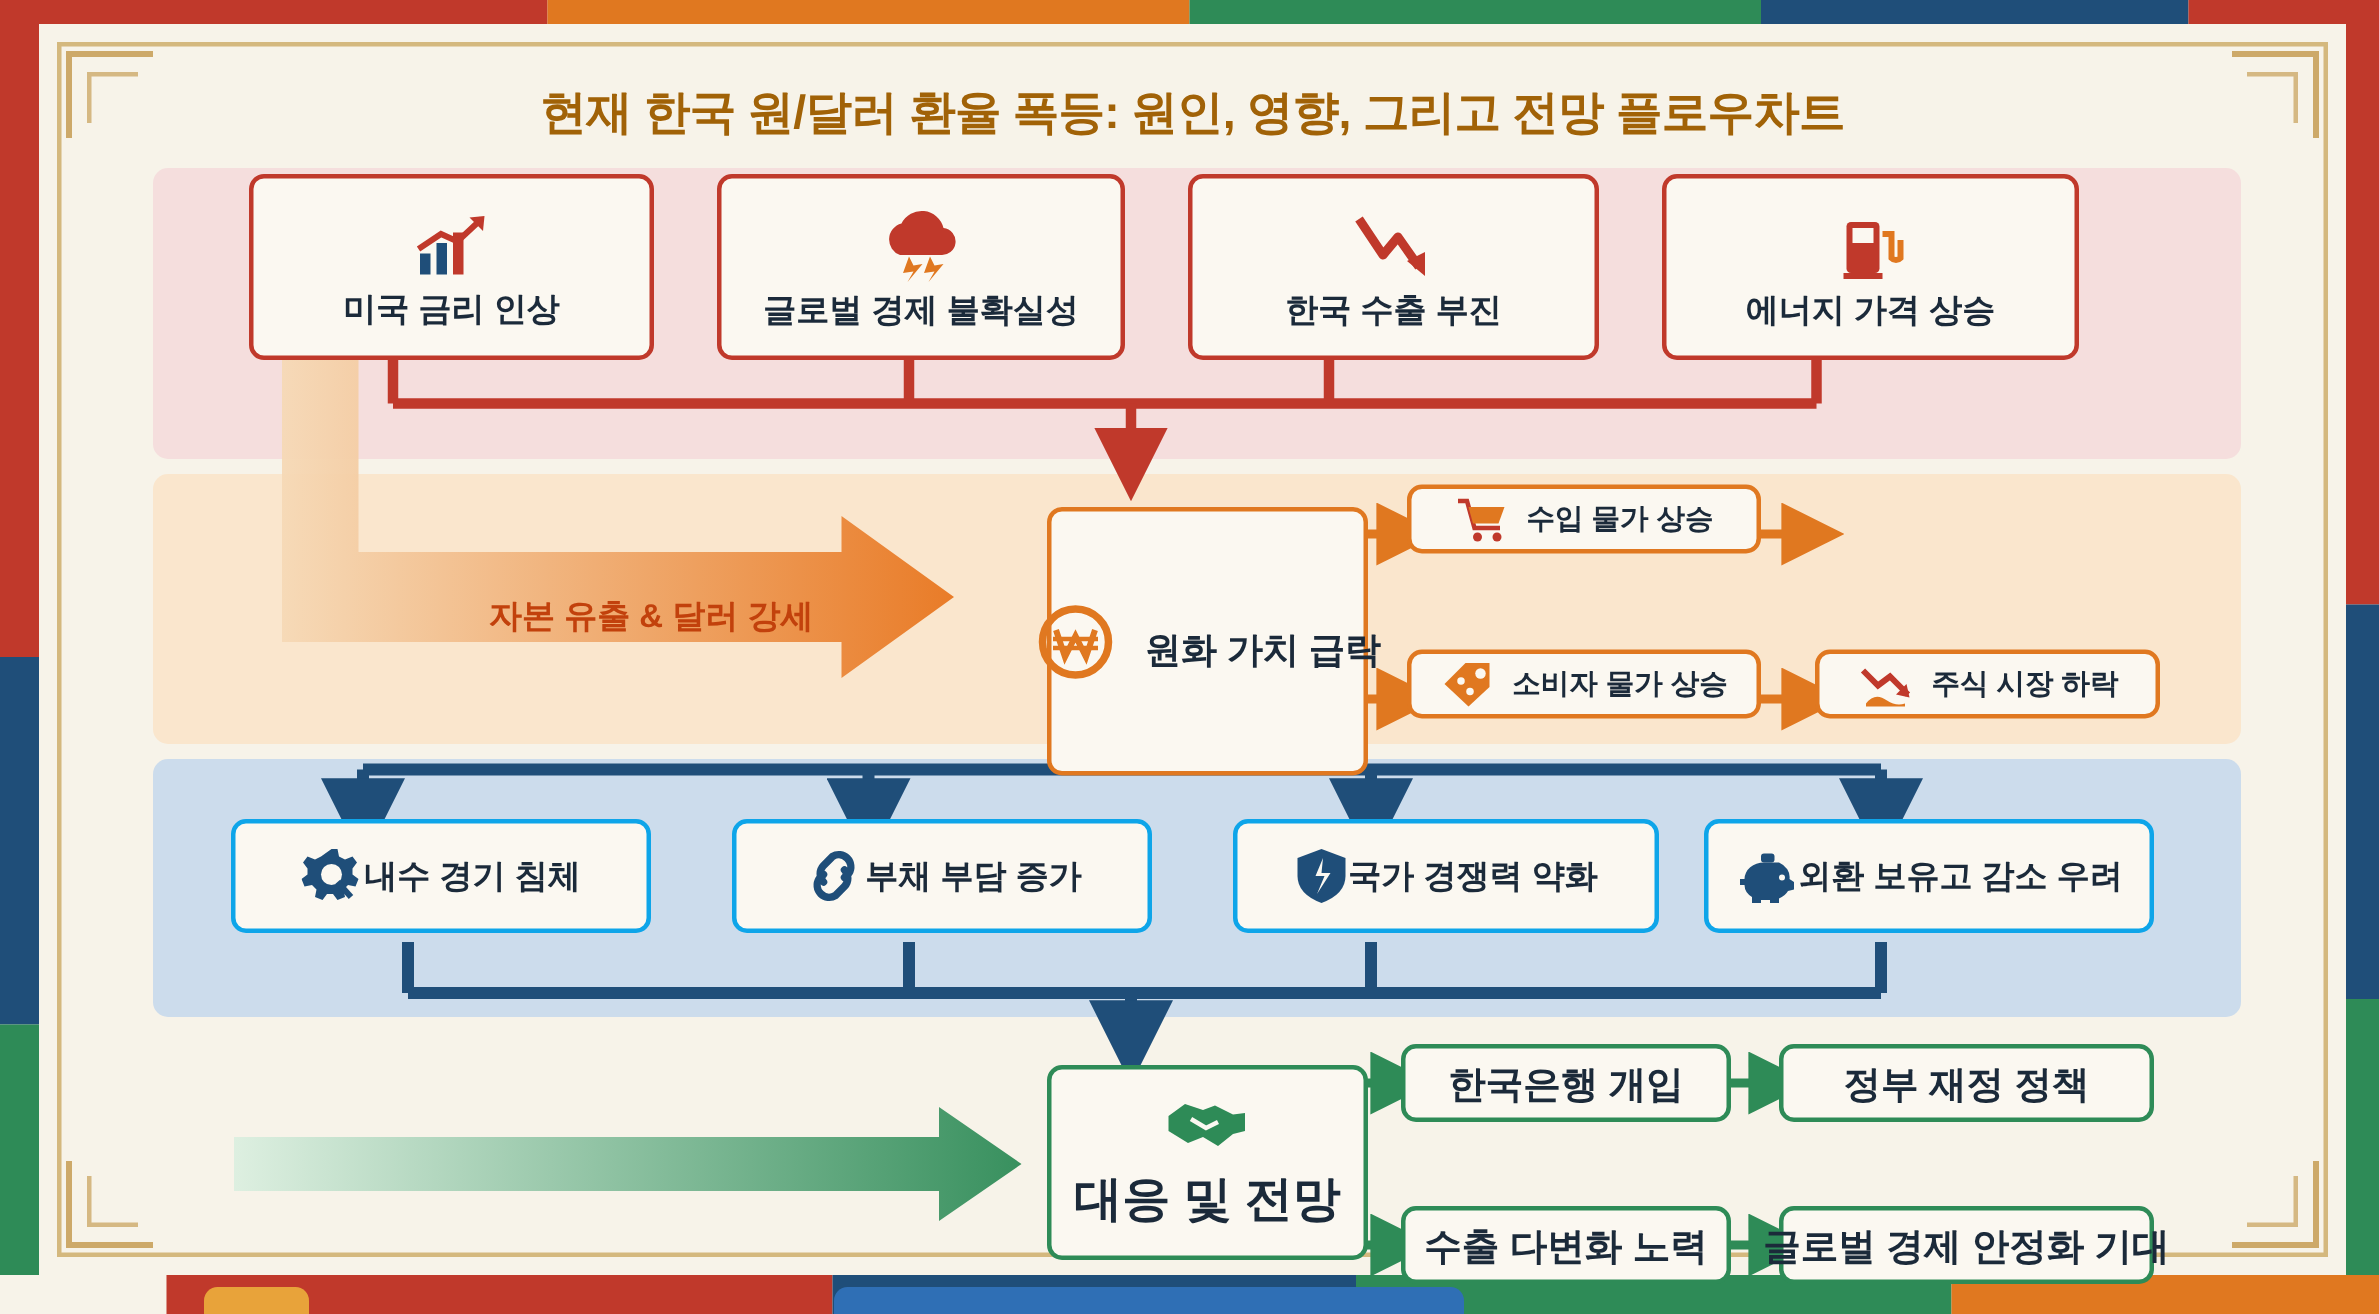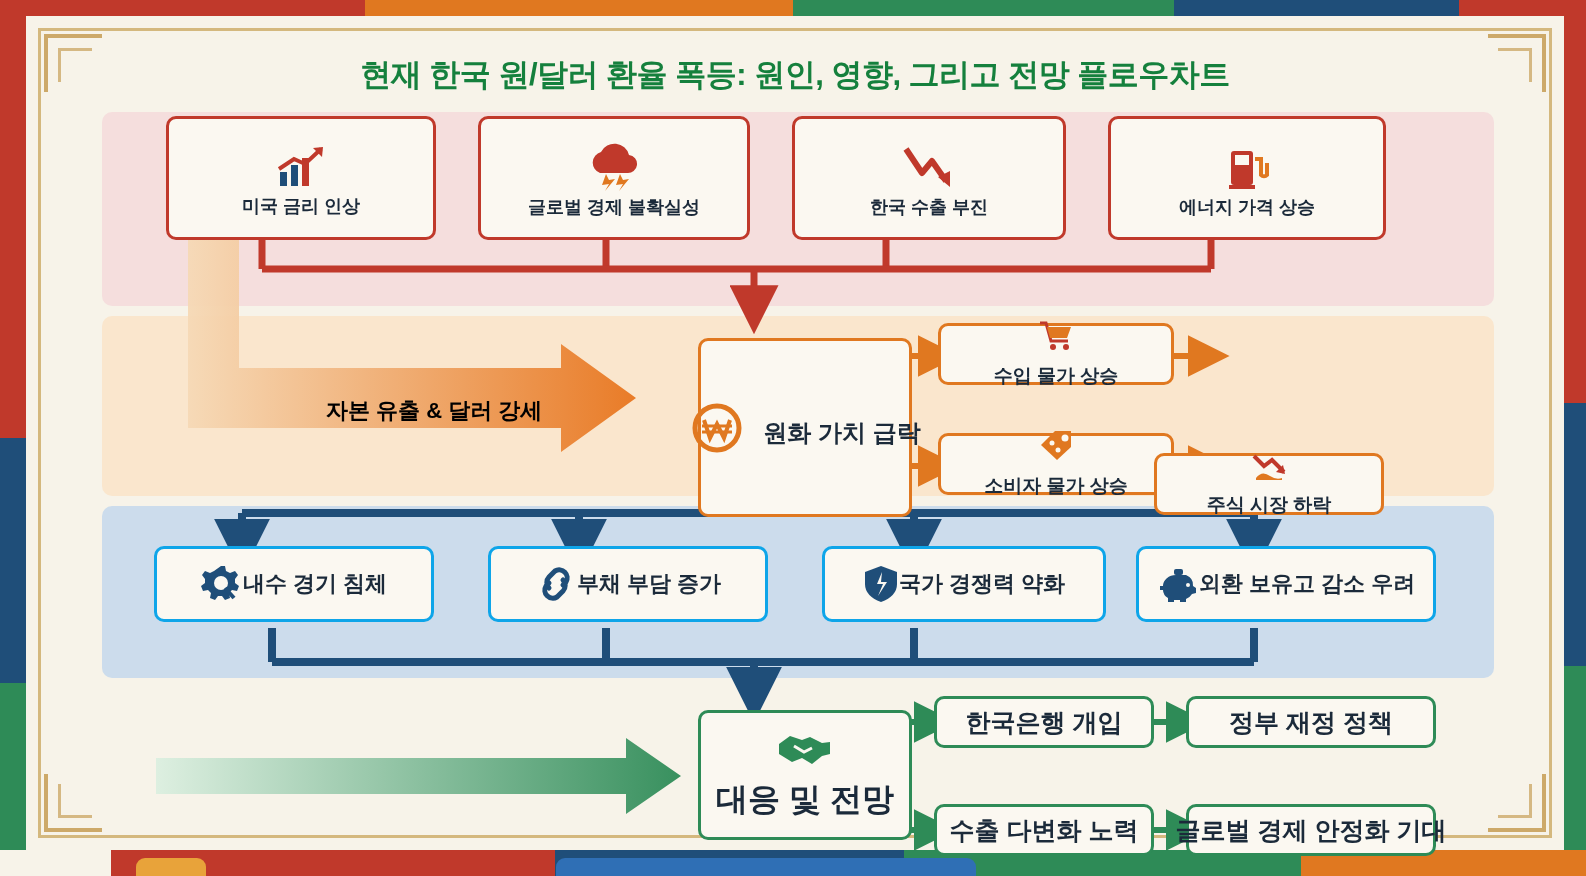--- a/index.html
+++ b/index.html
@@ -83,21 +83,21 @@
   .corner.br:after { border-left: none;  border-top: none; }
 
   
   .title {
     position: absolute;
     left: 0; top: 38px;
     width: 1538px;
     text-align: center;
     font-size: 31px;
     font-weight: bold;
-    color: #15803d;
+    color: #a16207;
     letter-spacing: -0.5px;
   }
 
   
   .band {
     position: absolute;
     border-radius: 10px;
   }
   .band-causes   { left: 76px;  top: 96px;  width: 1392px; height: 194px; background: #f5dedd; }
   .band-core     { left: 76px;  top: 300px; width: 1392px; height: 180px; background: #fae6cd; }
@@ -125,38 +125,37 @@
     justify-content: center;
   }
 
   
   .cause {
     border: 3px solid #c0392b;
     flex-direction: column;
     padding-top: 6px;
     height: 124px;
   }
-  .cause .label { font-size: 18px; margin-top: 4px; }
+  .cause .label { font-size: 22px; margin-top: 4px; }
 
   
   .core-node {
     border: 3px solid #e07820;
     flex-direction: row;
     width: 214px; height: 179px;
     left: 672px; top: 322px; gap: 18px;
   }
   .core-node .label { font-size: 24px; margin-top: 10px; }
 
   
   .chip-orange {
     border: 3px solid #e07820;
-    height: 62px;
+    height: 46px;
     padding: 16px 14px;
     gap: 12px;
-    flex-direction: column;
   }
   .chip-orange .label { font-size: 19px; }
 
   
   .impact {
     border: 3px solid #0ea5e9;
     height: 76px;
     padding: 0 26px;
   }
   .impact .label { font-size: 22px; }
@@ -184,21 +183,21 @@
     left: 0; top: 0;
     width: 1538px; height: 834px;
     z-index: 4;
     overflow: visible;
   }
   .flow-label {
     position: absolute;
     z-index: 7;
     font-size: 22px;
     font-weight: bold;
-    color: #000000;
+    color: #c2410c;
     white-space: nowrap;
     text-align: center;
   }
   .flow-label.capital { left: 300px; top: 380px; }
 
   
   .bottom-deco {
     position: absolute;
     bottom: 0;
     height: 18px;
@@ -399,21 +398,21 @@
           <path d="M3,16 L17,2 L33,2 L33,18 L19,31 z" fill="#e07820"></path>
           <circle cx="27" cy="9" r="3.5" fill="#fbf8f1"></circle>
           <circle cx="14" cy="14" r="2.5" fill="#fbf8f1"></circle>
           <circle cx="20" cy="21" r="2.5" fill="#fbf8f1"></circle>
         </svg>
       </span>
       <span class="label">소비자 물가 상승</span>
     </div>
 
 
-    <div class="node chip-orange" style="left:1128px;top:417px;width:230px;margin-top:20px;">
+    <div class="node chip-orange" style="left:1184px;top:417px;width:230px;">
       <span class="ico">
         <svg width="38" height="30" viewBox="0 0 38 30">
           <path d="M4,6 L14,16 L22,10 L34,22" stroke="#c0392b" stroke-width="4" fill="none"></path>
           <path d="M26,22 L35,24 L33,15 z" fill="#c0392b"></path>
           <path d="M6,28 q6,-8 14,-2 q6,4 12,2 l0,4 l-26,0 z" fill="#e07820"></path>
         </svg>
       </span>
       <span class="label">주식 시장 하락</span>
     </div>
 

